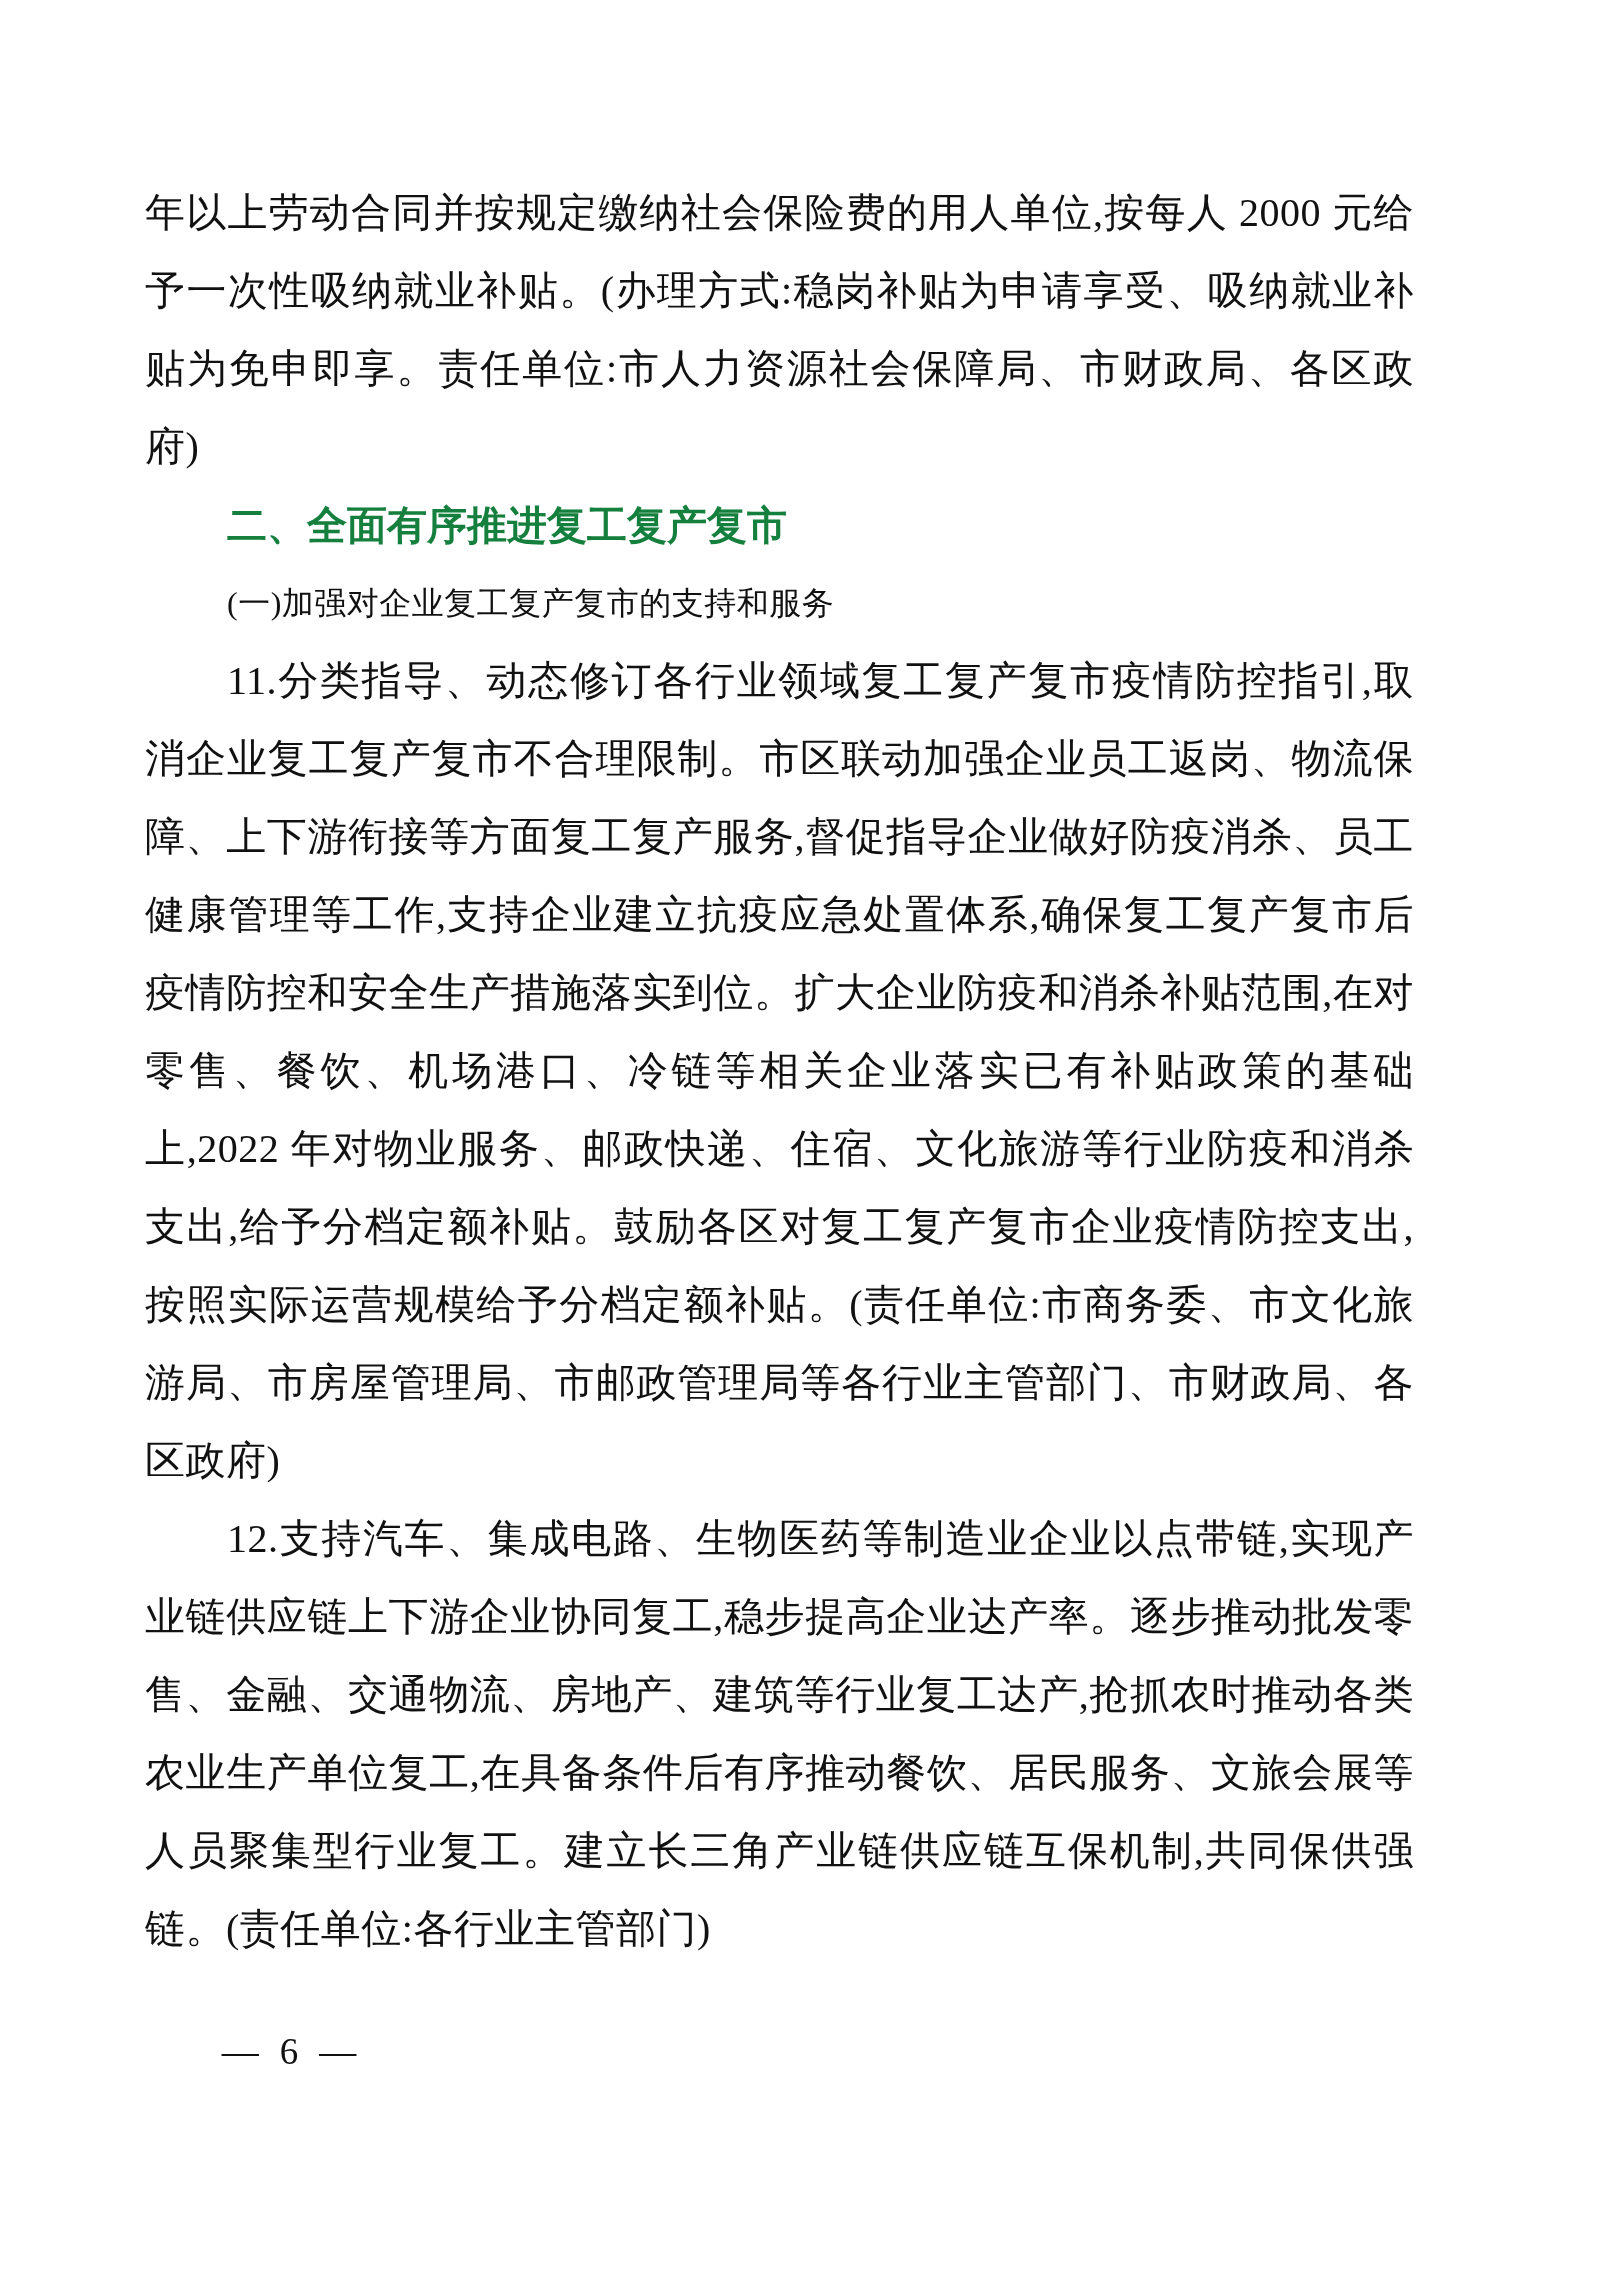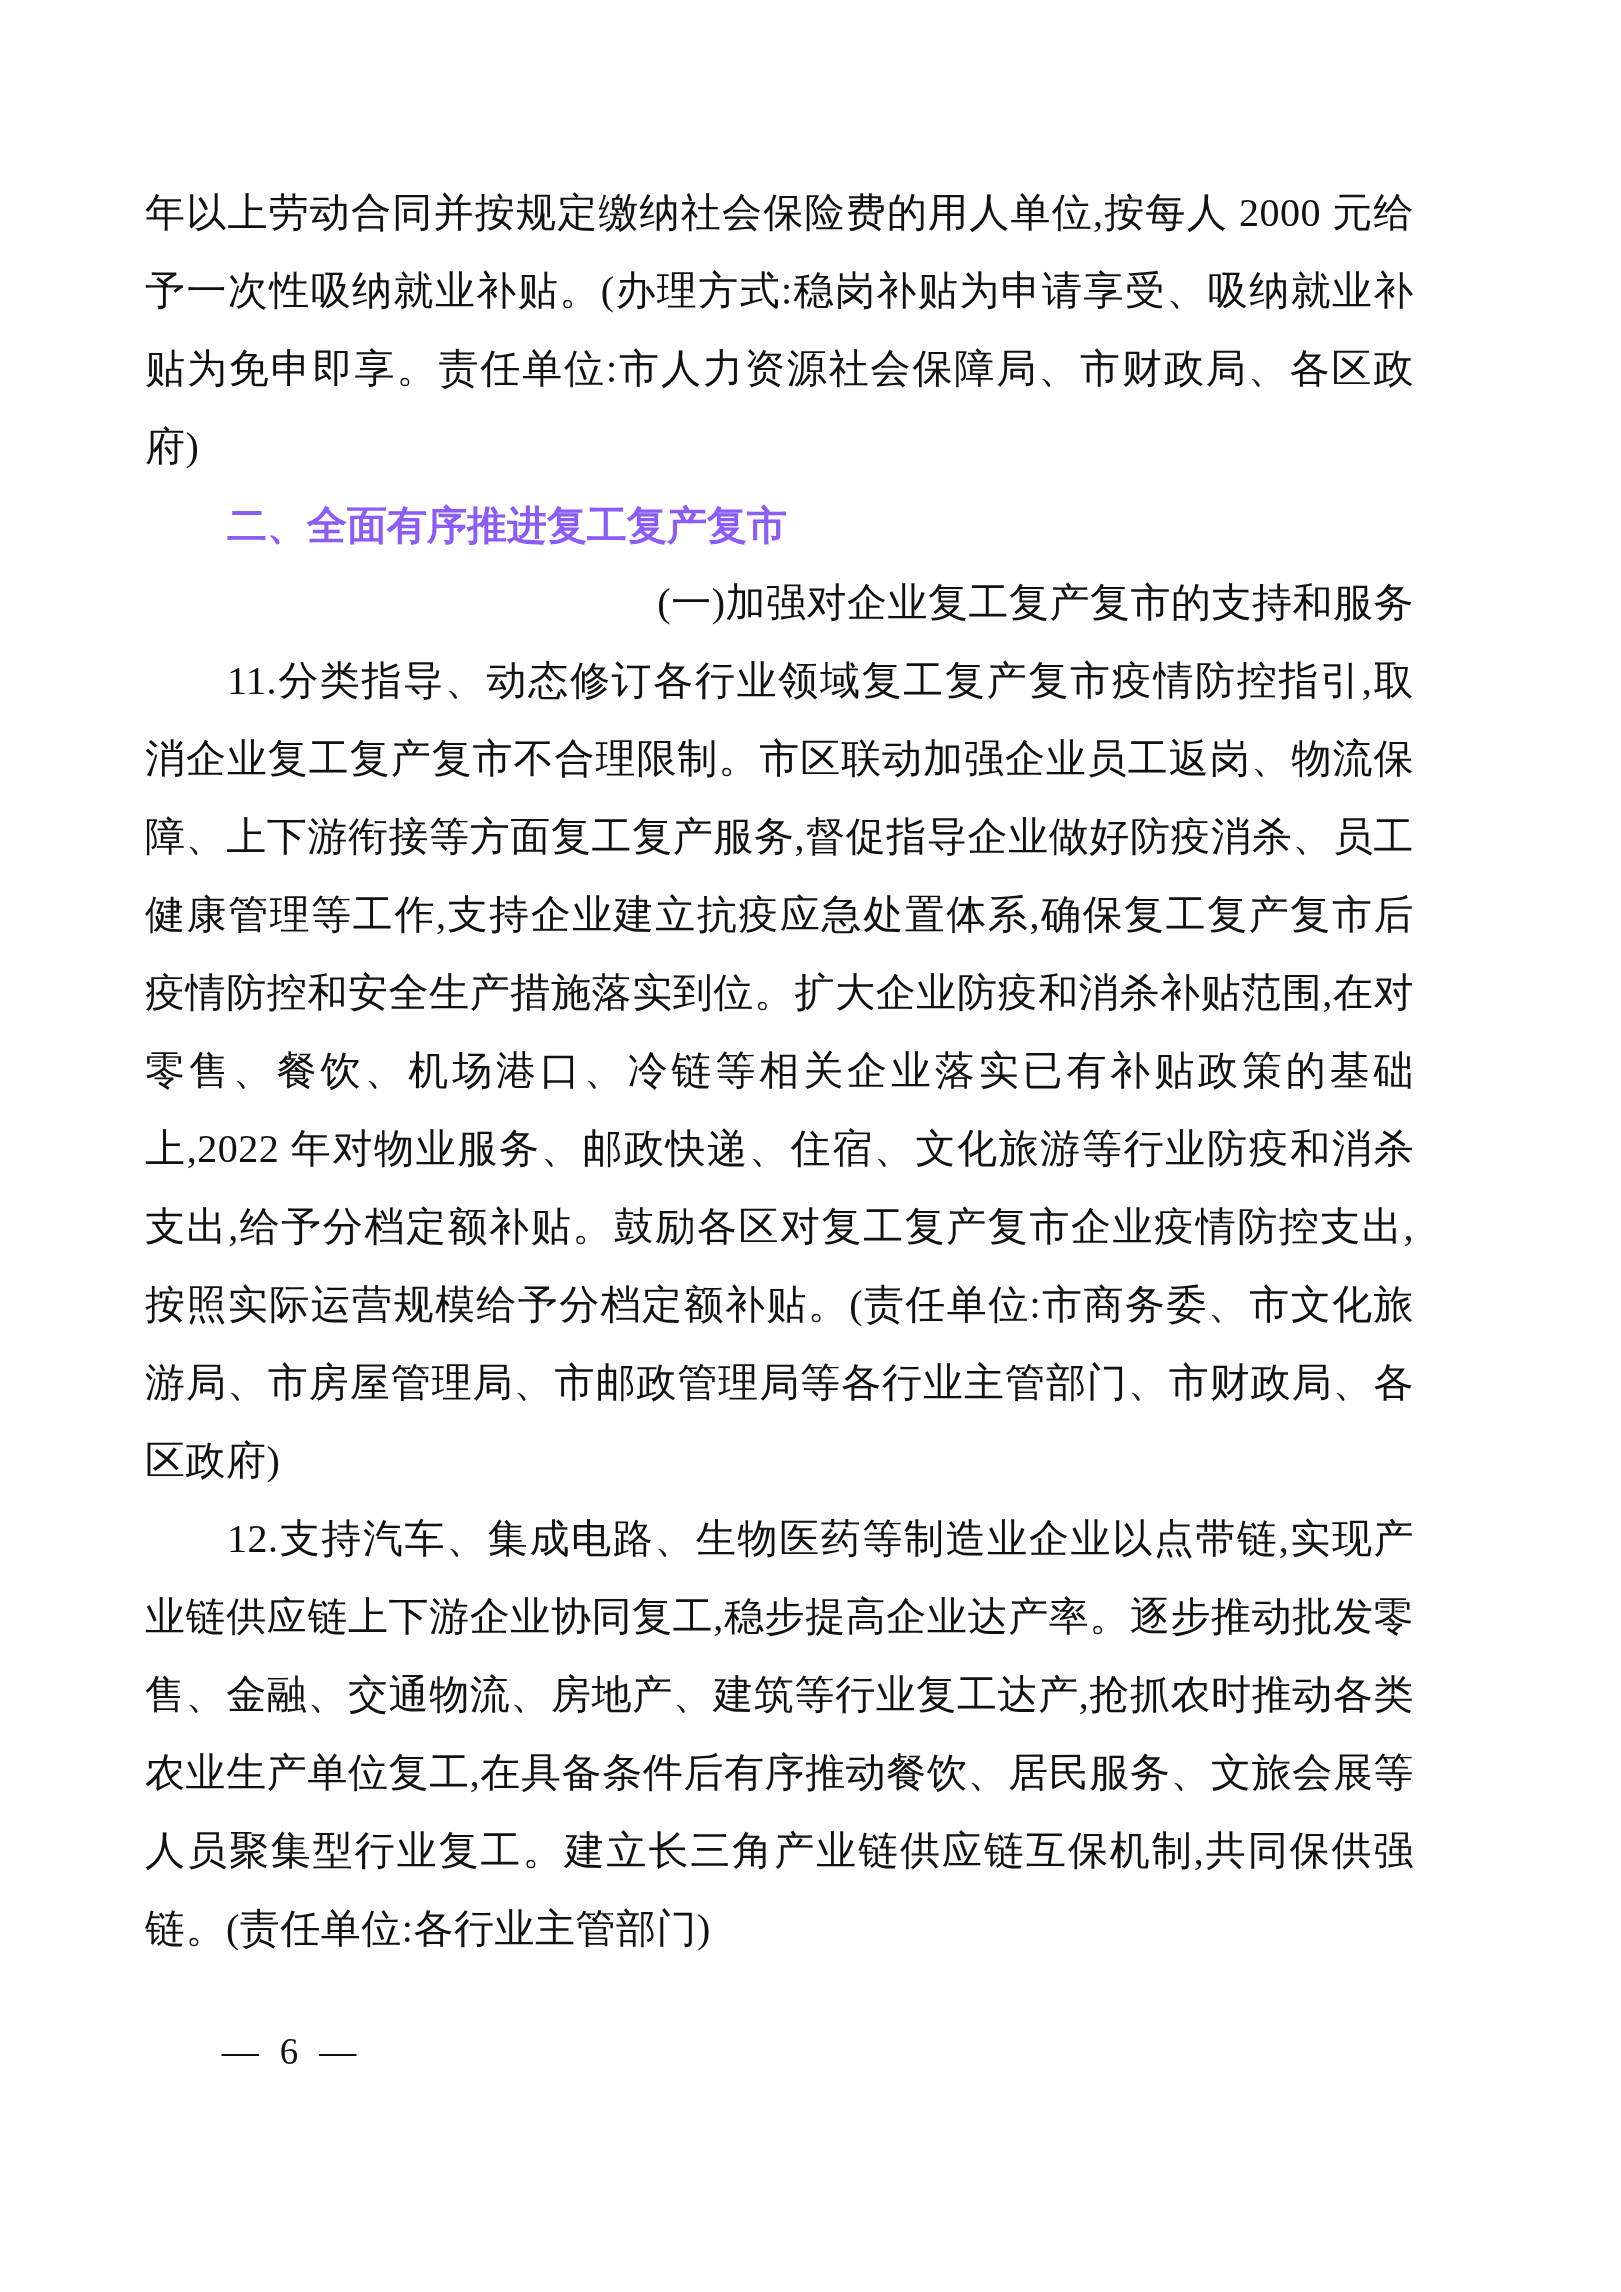--- a/index.html
+++ b/index.html
@@ -53,34 +53,33 @@
 
   
   .heading-1 {
     font-family: "DejaVu Sans", "Liberation Sans", sans-serif;
     font-size: 40px;
     line-height: 78px;
     font-weight: 700;
     text-indent: 82px;
     margin: 0;
     letter-spacing: 0px;
-    color: #8b5cf6;
+    color: #15803d;
   }
 
   
   .heading-2 {
     font-family: "Liberation Serif", "DejaVu Serif", serif;
-    font-size: 40px;
+    font-size: 32px;
     line-height: 78px;
     font-weight: 400;
     text-indent: 82px;
     margin: 0;
     letter-spacing: 0.5px;
     color: #111111;
-    text-align: right;
   }
 
   .pagenum {
     position: absolute;
     left: 145px;
     top: 2027px;
     width: 294px;
     text-align: center;
     font-family: "Liberation Serif", "DejaVu Serif", serif;
     font-size: 37px;

